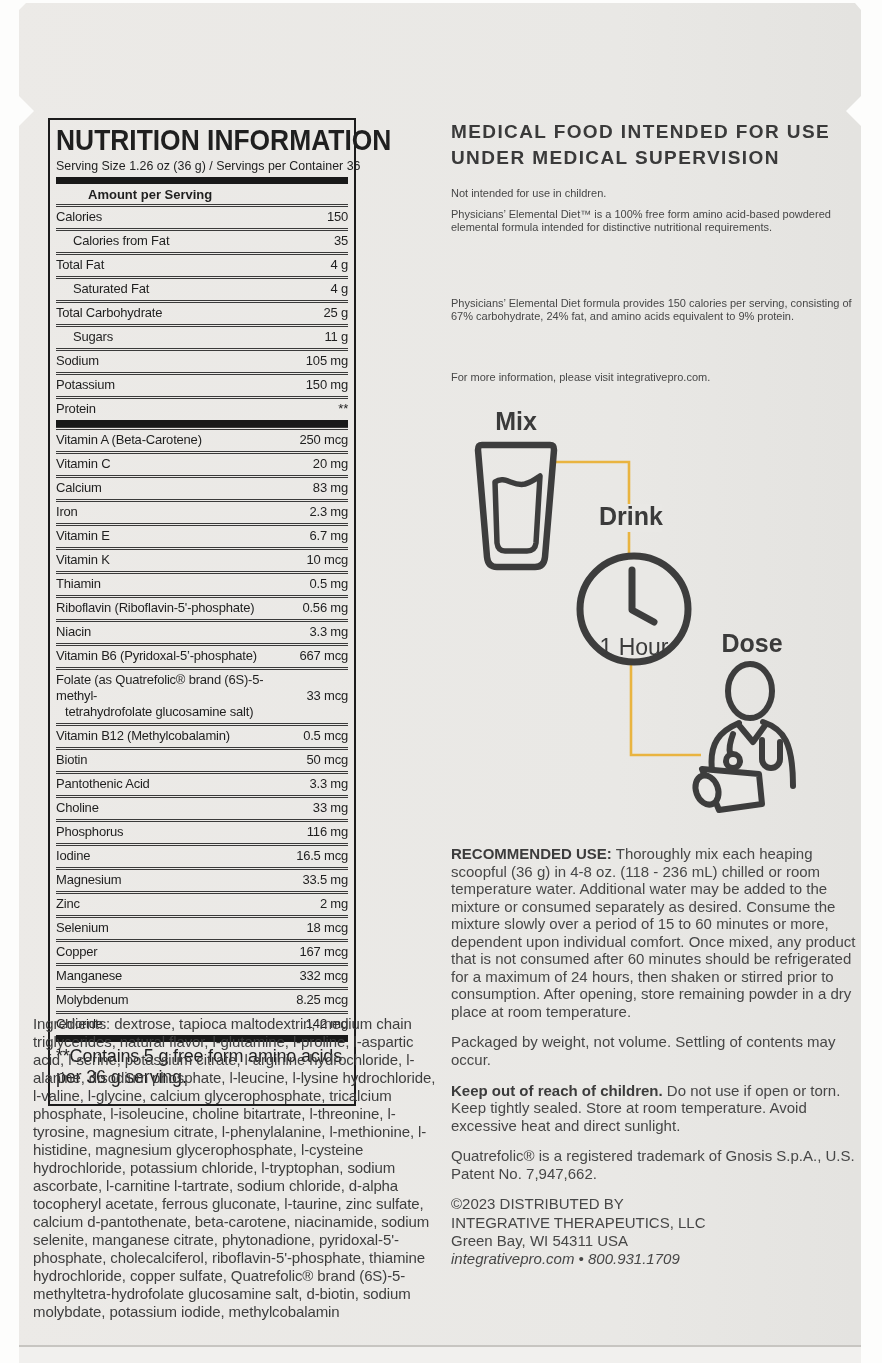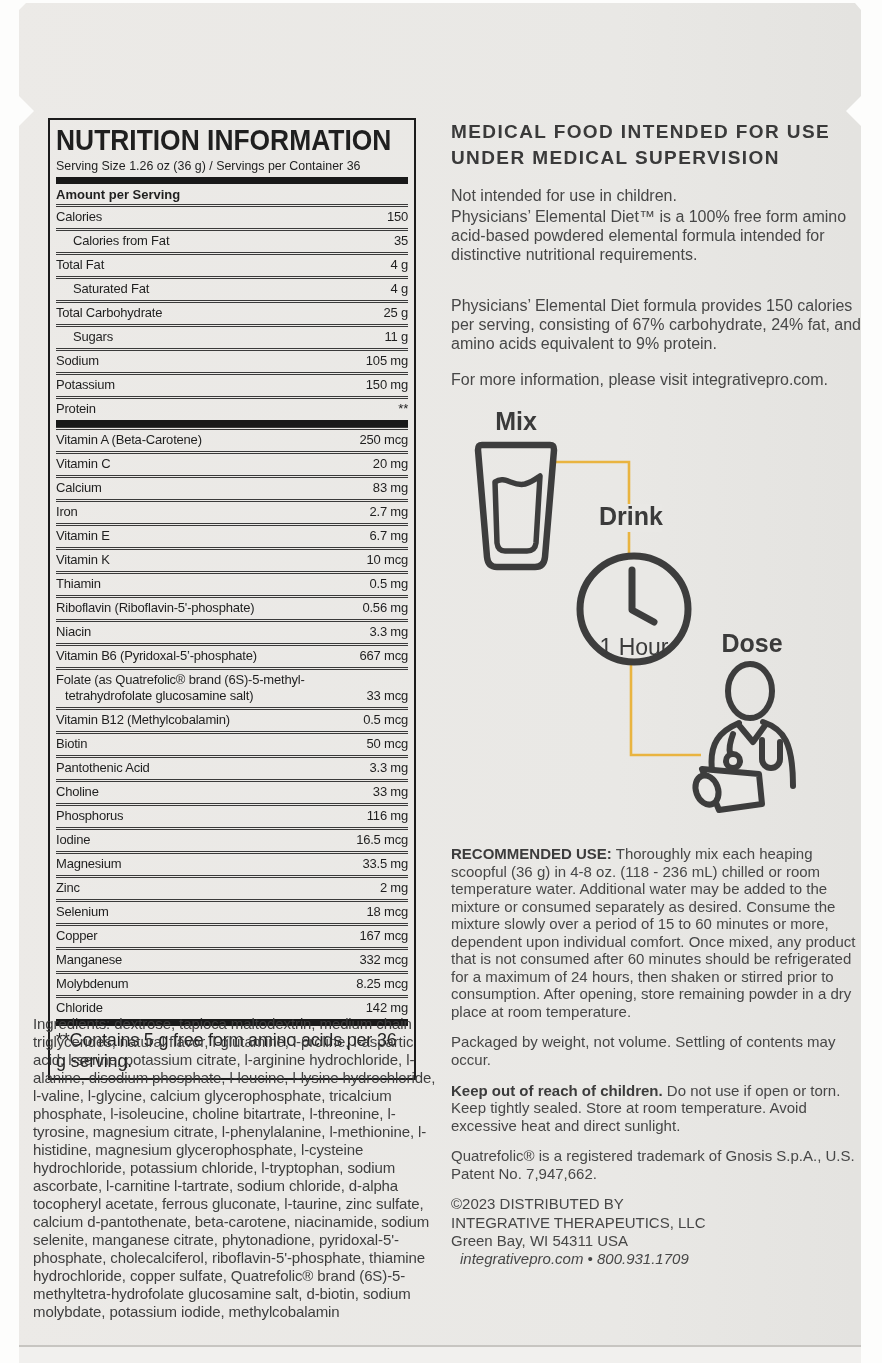--- a/index.html
+++ b/index.html
@@ -5,56 +5,56 @@
   html,body{margin:0;padding:0;background:#fdfdfc;}
   body{width:882px;height:1363px;position:relative;overflow:hidden;
        font-family:"Liberation Sans","DejaVu Sans",sans-serif;color:#2a2a2a;}
   .package{position:absolute;inset:0;
     background:linear-gradient(90deg,#eceae7 0%,#e9e8e5 70%,#e4e3e0 97%);
     clip-path:polygon(26px 3px,855px 3px,861px 10px,861px 96px,846px 111px,
       861px 126px,861px 1363px,19px 1363px,19px 126px,34px 111px,19px 96px,19px 10px);}
   .bottom-fold{position:absolute;left:19px;right:21px;bottom:0;height:16px;
     background:#f1f0ee;border-top:2px solid #c7c5c1;}
   
-  .nutri{position:absolute;left:48px;top:118px;width:368px;box-sizing:border-box;
-    border:2px solid #1c1c1c;padding:4px 6px 5px;color:#1f1f1f;}
+  .nutri{position:absolute;left:48px;top:118px;width:308px;box-sizing:border-box;
+    border:2px solid #1c1c1c;padding:4px 6px 15px;color:#1f1f1f;}
   .nutri-title{font-weight:bold;font-size:30px;line-height:1.05;letter-spacing:0;
     transform:scaleX(0.88);transform-origin:left center;white-space:nowrap;}
   .serving{font-size:13.5px;margin:2px 0 4px;transform:scaleX(0.92);
     transform-origin:left center;white-space:nowrap;}
   .bar{height:7px;background:#191919;}
-  .amount-hdr{font-weight:bold;font-size:13px;padding:3px 0 2px;}
-  .rows .row{display:flex;justify-content:space-between;align-items:flex-end;
+  .amount-hdr{font-weight:bold;font-size:13px;padding:3px 0 2px;margin-left:32px;}
+  .rows .row{display:flex;justify-content:space-between;align-items:center;
     border-top:3px double #3a3a3a;padding:2.5px 0;font-size:13px;line-height:16px;
     letter-spacing:-0.2px;}
   .row .lbl{padding-right:8px;}
   .row.indent .lbl{padding-left:17px;}
   .row .val{white-space:nowrap;}
   .lbl2{display:block;padding-left:9px;}
   .lbl2:empty{display:none;}
   .footnote{font-size:18px;padding:4px 0 1px;letter-spacing:-0.2px;}
   
   .ingredients{position:absolute;left:33px;top:1015px;width:412px;font-size:15px;
     line-height:1.2;color:#3e3e3e;letter-spacing:-0.1px;}
   
   .abs{position:absolute;}
   .headline{left:451px;top:119px;width:412px;font-weight:bold;font-size:19px;
     line-height:1.35;letter-spacing:1.4px;color:#3a3a3a;}
-  .rp{left:451px;width:412px;font-size:16px;line-height:1.18;color:#474747;}
+  .rp{left:451px;width:412px;font-size:11px;line-height:1.18;color:#474747;}
   .p-children{top:187px;}
   .p-formula{top:208px;}
   .p-calories{top:297px;}
   .p-info{top:371px;}
   .diagram{left:453px;top:392px;}
   .right-lower{left:451px;top:845px;width:410px;font-size:15px;line-height:1.17;
     color:#474747;}
   .right-lower p{margin:0 0 13px;}
   .right-lower .b{font-weight:bold;color:#3c3c3c;}
   .footer-block div{line-height:1.22;}
-  .footer-italic{font-style:italic;margin-left:9px;}
+  .footer-italic{font-style:italic;}
 </style>
 </head>
 <body>
 
 <div class="package">
   <div class="bottom-fold"></div>
 
   <div class="nutri">
     <div class="nutri-title">NUTRITION INFORMATION</div>
     <div class="serving">Serving Size 1.26 oz (36 g) / Servings per Container 36</div>
@@ -138,21 +138,21 @@
         <div class="row">
           <span class="lbl">
             <span>Calcium</span>
           </span>
           <span class="val">83 mg</span>
         </div>
         <div class="row">
           <span class="lbl">
             <span>Iron</span>
           </span>
-          <span class="val">2.7 mg</span>
+          <span class="val">2.3 mg</span>
         </div>
         <div class="row">
           <span class="lbl">
             <span>Vitamin E</span>
           </span>
           <span class="val">6.7 mg</span>
         </div>
         <div class="row">
           <span class="lbl">
             <span>Vitamin K</span>

